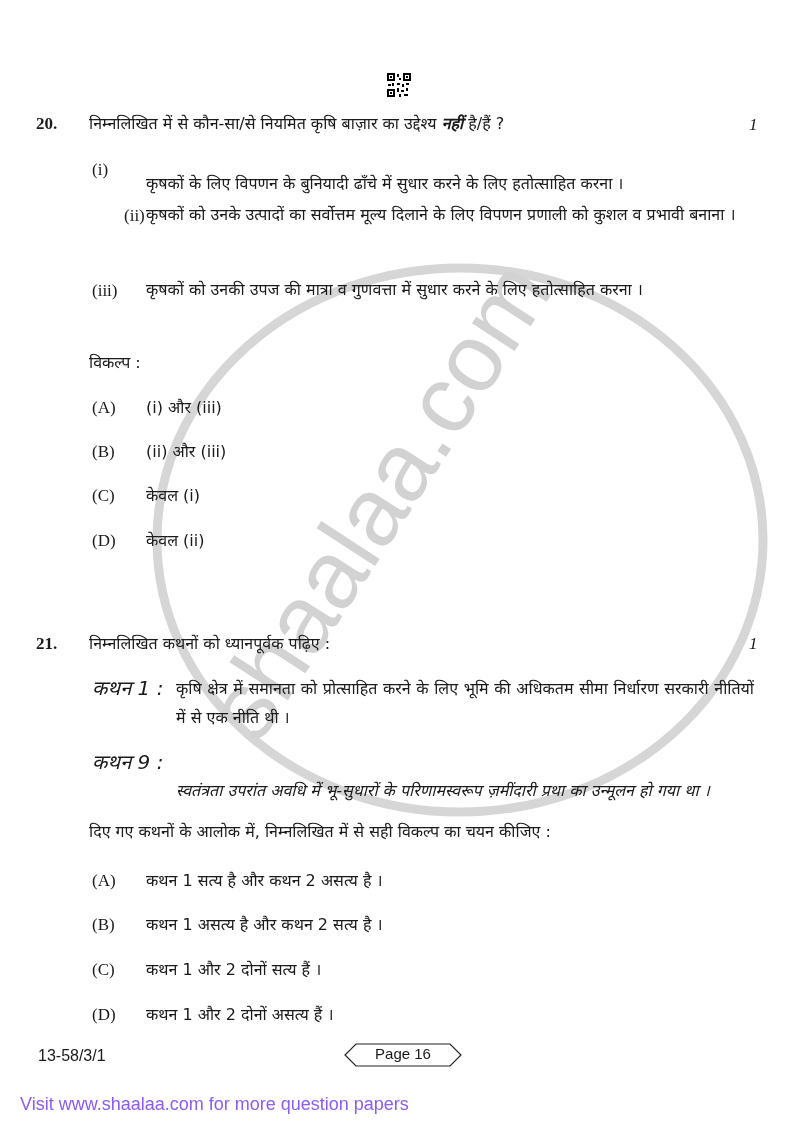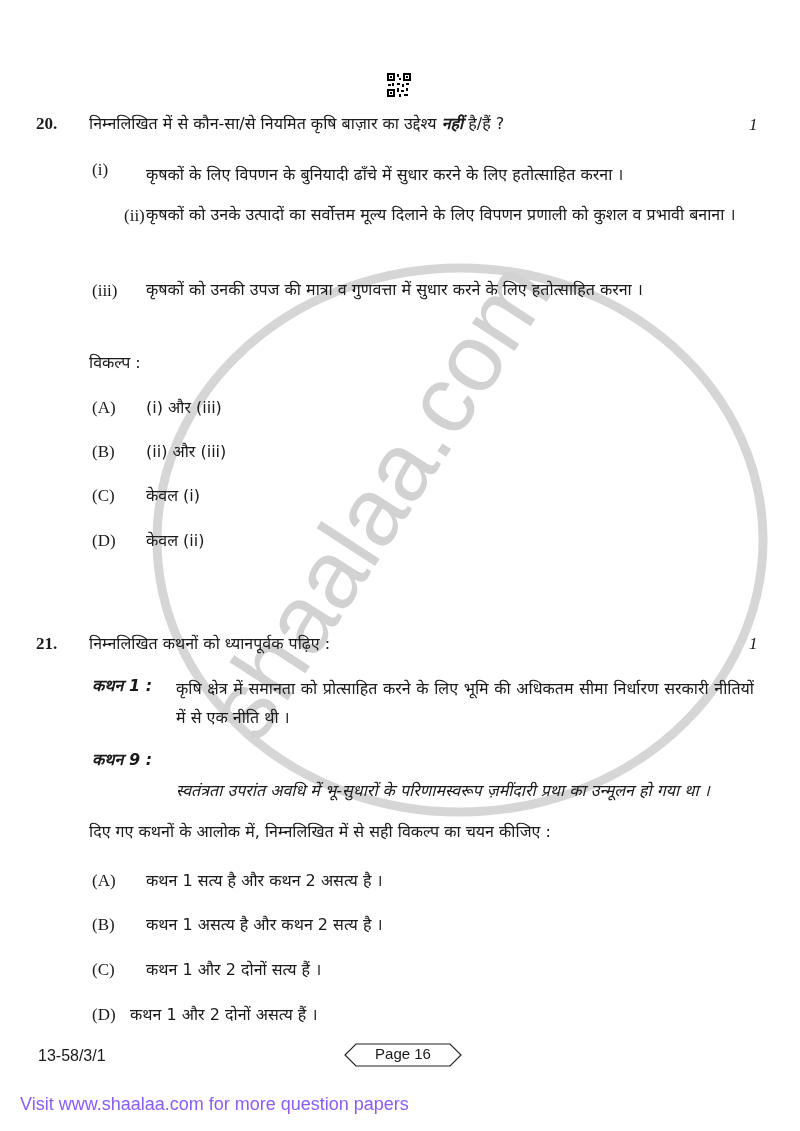--- a/index.html
+++ b/index.html
@@ -5,21 +5,21 @@
   html, body { margin: 0; padding: 0; background: #ffffff; }
   body { width: 800px; height: 1131px; position: relative; overflow: hidden;
          font-family: "DejaVu Serif", "Liberation Serif", serif; color: #1a1a1a; }
   .abs { position: absolute; }
   .qr { left: 386px; top: 72px; width: 26px; height: 26px; }
   .qnum { font-weight: bold; font-size: 17px; font-family: "Liberation Serif", serif; }
   .hi { font-size: 16px; line-height: 28px; font-family: "DejaVu Sans", sans-serif; }
   .marks { font-style: italic; font-size: 17px; font-family: "Liberation Serif", serif; }
   .lbl { font-size: 17px; font-family: "Liberation Serif", serif; }
   .ital { font-style: italic; font-weight: bold; }
-  .katlbl { font-style: italic; font-size: 16px; font-family: "DejaVu Sans", sans-serif; font-weight: bold; }
+  .katlbl { font-style: italic; font-size: 20px; font-family: "DejaVu Sans", sans-serif; }
   .just { text-align: justify; text-align-last: left; }
   .watermark { left: 0; top: 0; width: 800px; height: 1131px; pointer-events: none; }
   .footer-code { left: 38px; top: 1047px; font-size: 16px; font-family: "Liberation Sans", sans-serif; }
   .page-badge { left: 344px; top: 1043px; width: 118px; height: 24px; }
   .page-badge span { position: absolute; left: 0; top: 2px; width: 118px; text-align: center;
                      font-size: 15px; font-family: "Liberation Sans", sans-serif; }
   .visit { left: 20px; top: 1094px; font-size: 18px; font-family: "Liberation Sans", sans-serif; color: #8b5cf6; }
 </style>
 </head>
 <body>
@@ -52,21 +52,21 @@
     <rect x="13" y="22" width="2" height="3" fill="#000"></rect>
   <rect x="2" y="12" width="3" height="2" fill="#000"></rect>
     <rect x="6" y="11" width="2" height="3" fill="#000"></rect>
 </svg>
 
 <div class="abs qnum" style="left:36px; top:114px;">20.</div>
 <div class="abs hi" style="left:89px; top:110px;"><span>निम्नलिखित में से कौन-सा/से नियमित कृषि बाज़ार का उद्देश्य </span><span class="ital">नहीं</span><span> है/हैं ?</span></div>
 <div class="abs marks" style="left:749px; top:115px;">1</div>
 
 <div class="abs lbl" style="left:92px; top:160px;">(i)</div>
-<div class="abs hi just" style="left:146px; top:161px; width:610px;">कृषकों के लिए विपणन के बुनियादी ढाँचे में सुधार करने के लिए हतोत्साहित करना ।</div>
+<div class="abs hi just" style="left:146px; top:170px; width:610px;">कृषकों के लिए विपणन के बुनियादी ढाँचे में सुधार करने के लिए हतोत्साहित करना ।</div>
 
 <div class="abs lbl" style="left:92px; top:206px;margin-left:32px;">(ii)</div>
 <div class="abs hi just" style="left:146px; top:200px; width:608px; line-height:29px;">कृषकों को उनके उत्पादों का सर्वोत्तम मूल्य दिलाने के लिए विपणन प्रणाली को कुशल व प्रभावी बनाना ।</div>
 
 <div class="abs lbl" style="left:92px; top:281px;">(iii)</div>
 <div class="abs hi just" style="left:146px; top:275px; width:608px; line-height:29px;">कृषकों को उनकी उपज की मात्रा व गुणवत्ता में सुधार करने के लिए हतोत्साहित करना ।</div>
 
 <div class="abs hi" style="left:89px; top:349px;">विकल्प :</div>
 
 <div class="abs lbl" style="left:92px; top:398px;">(A)</div>
@@ -90,21 +90,21 @@
 
 <div class="abs hi" style="left:89px; top:818px;">दिए गए कथनों के आलोक में, निम्नलिखित में से सही विकल्प का चयन कीजिए :</div>
 
 <div class="abs lbl" style="left:92px; top:871px;">(A)</div>
 <div class="abs hi" style="left:146px; top:867px;">कथन 1 सत्य है और कथन 2 असत्य है ।</div>
 <div class="abs lbl" style="left:92px; top:915px;">(B)</div>
 <div class="abs hi" style="left:146px; top:911px;">कथन 1 असत्य है और कथन 2 सत्य है ।</div>
 <div class="abs lbl" style="left:92px; top:960px;">(C)</div>
 <div class="abs hi" style="left:146px; top:956px;">कथन 1 और 2 दोनों सत्य हैं ।</div>
 <div class="abs lbl" style="left:92px; top:1005px;">(D)</div>
-<div class="abs hi" style="left:130px; top:1001px;">कथन 1 और 2 दोनों असत्य हैं ।</div>
+<div class="abs hi" style="left:146px; top:1001px;">कथन 1 और 2 दोनों असत्य हैं ।</div>
 
 <div class="abs footer-code">13-58/3/1</div>
 <div class="abs page-badge">
   <svg width="118" height="24" viewBox="0 0 118 24">
     <polygon points="12,1 106,1 117,12 106,23 12,23 1,12" fill="#fff" stroke="#222" stroke-width="1.2"></polygon>
   </svg>
   <span>Page 16</span>
 </div>
 <div class="abs visit">Visit www.shaalaa.com for more question papers</div>
 

